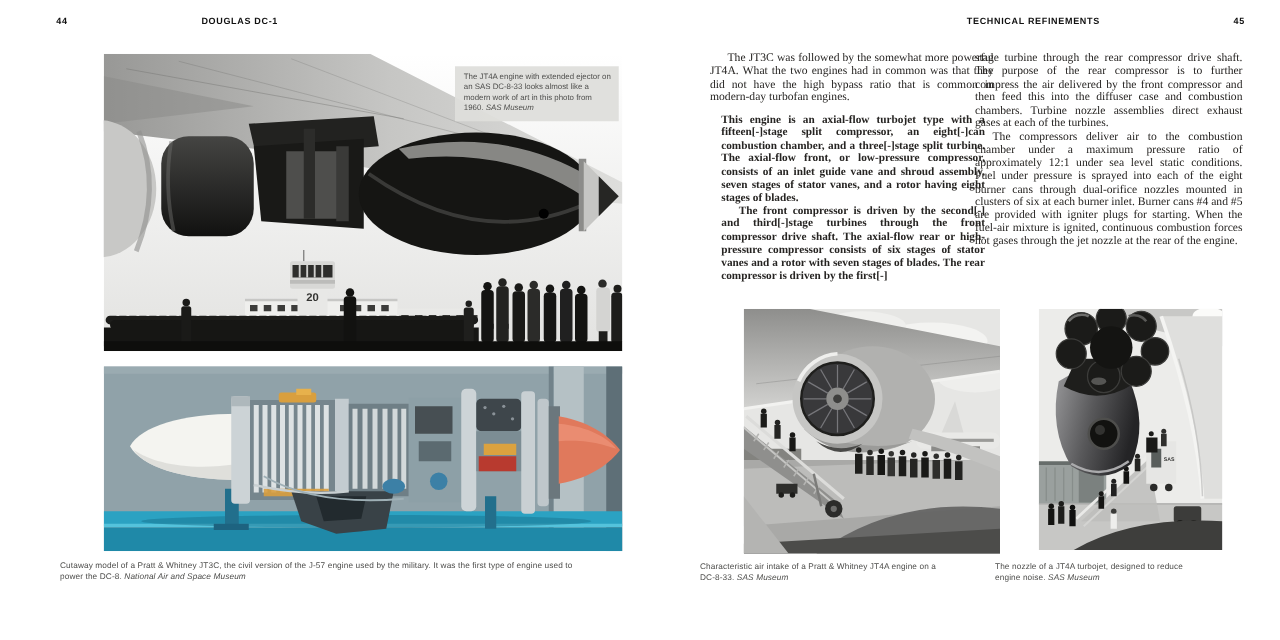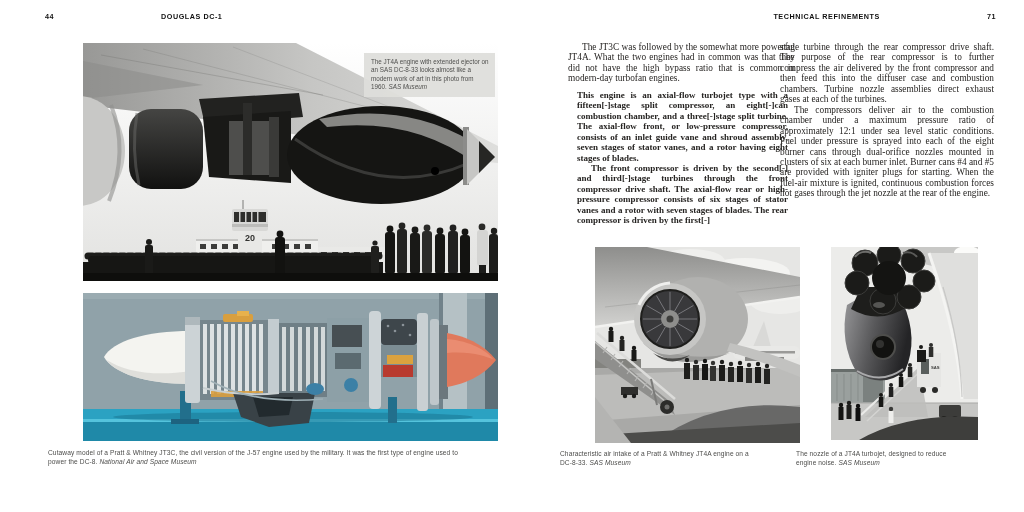--- a/index.html
+++ b/index.html
@@ -27,21 +27,21 @@
 <div id="spread">
 
   <div class="runhead" style="left:45px;">
     <span>44</span>
     <span class="gap"></span>
     <span>DOUGLAS DC-1</span>
   </div>
   <div class="runhead" style="right:28px;">
     <span>TECHNICAL REFINEMENTS</span>
     <span class="gap"></span>
-    <span>71</span>
+    <span>45</span>
   </div>
 
   <div class="photo" style="left:48px;top:43px;width:415px;height:238px;">
     <svg viewBox="0 0 415 238" width="415" height="238">
       <defs>
         <linearGradient id="gA-sky" x1="0" y1="0" x2="0" y2="1">
           <stop offset="0" stop-color="#ffffff"></stop>
             <stop offset="1" stop-color="#e2e2e0"></stop>
         </linearGradient>
         <linearGradient id="gA-wing" x1="0" y1="0" x2="1" y2="0">

